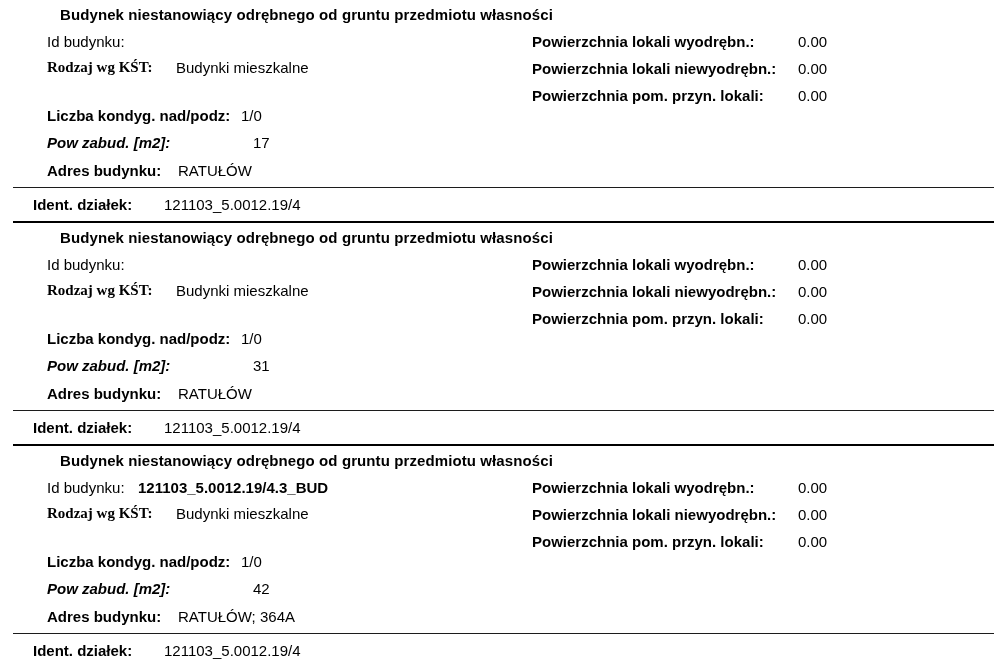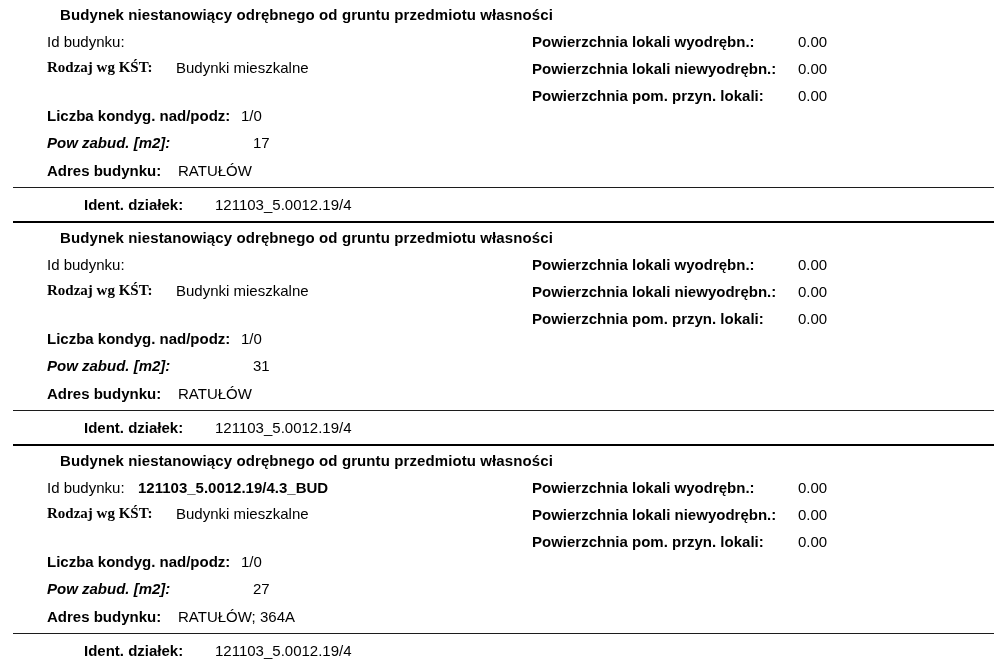--- a/index.html
+++ b/index.html
@@ -24,21 +24,21 @@
   .w-liczba{width:194px;}
   .w-pow{width:206px;font-style:italic;}
   .w-adres{width:131px;}
   .w-ident{width:131px;}
   .right-col{position:absolute;left:532px;top:28px;width:470px;}
   .right-col .row{height:27px;}
   .w-right{width:266px;}
   .rule{height:0;margin-left:13px;margin-right:6px;}
   .rule.thin{border-top:1px solid #1c1c1c;margin-top:3px;}
   .rule.thick{border-top:2px solid #000;}
-  .ident-row{height:33px;display:flex;align-items:center;padding-left:46px;white-space:nowrap;margin-left:38px;}
+  .ident-row{height:33px;display:flex;align-items:center;padding-left:33px;white-space:nowrap;}
 </style>
 </head>
 <body>
 
 <div class="page">
 
   <div class="record">
     <div class="body">
       <div class="row header-row">
         <span class="title">Budynek niestanowiący odrębnego od gruntu przedmiotu własności</span>
@@ -147,21 +147,21 @@
         <span class="lbl w-rodzaj bold">Rodzaj wg KŚT:</span>
         <span class="val">Budynki mieszkalne</span>
       </div>
       <div class="gap"></div>
       <div class="row">
         <span class="lbl w-liczba bold">Liczba kondyg. nad/podz:</span>
         <span class="val">1/0</span>
       </div>
       <div class="row row-pow">
         <span class="lbl w-pow bold">Pow zabud. [m2]:</span>
-        <span class="val">27</span>
+        <span class="val">42</span>
       </div>
       <div class="row row-adres">
         <span class="lbl w-adres bold">Adres budynku:</span>
         <span class="val">RATUŁÓW; 364A</span>
       </div>
       <div class="right-col">
         <div class="row">
           <span class="lbl w-right bold">Powierzchnia lokali wyodrębn.:</span>
           <span class="val">0.00</span>
         </div>

